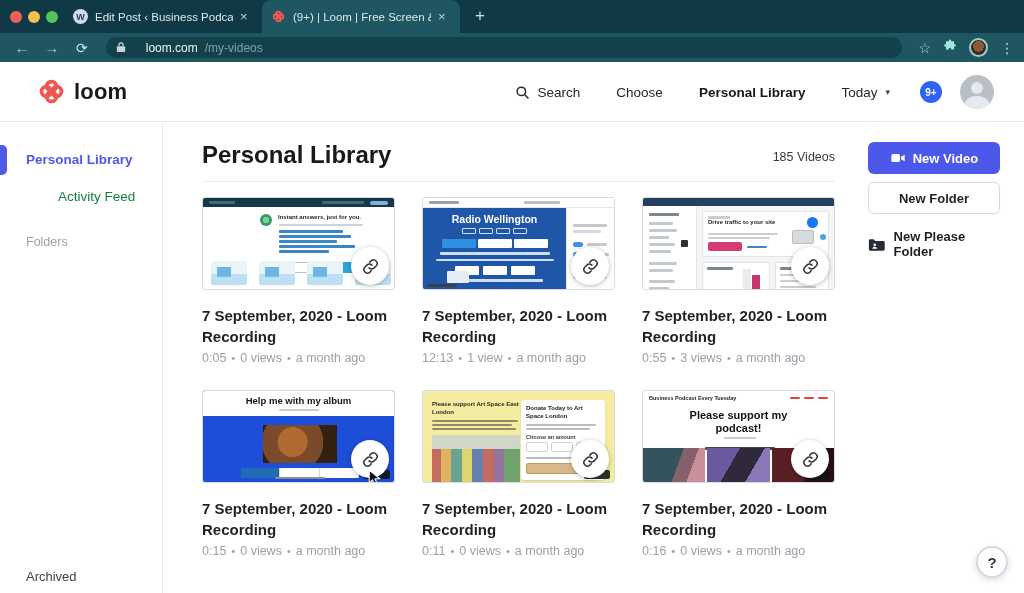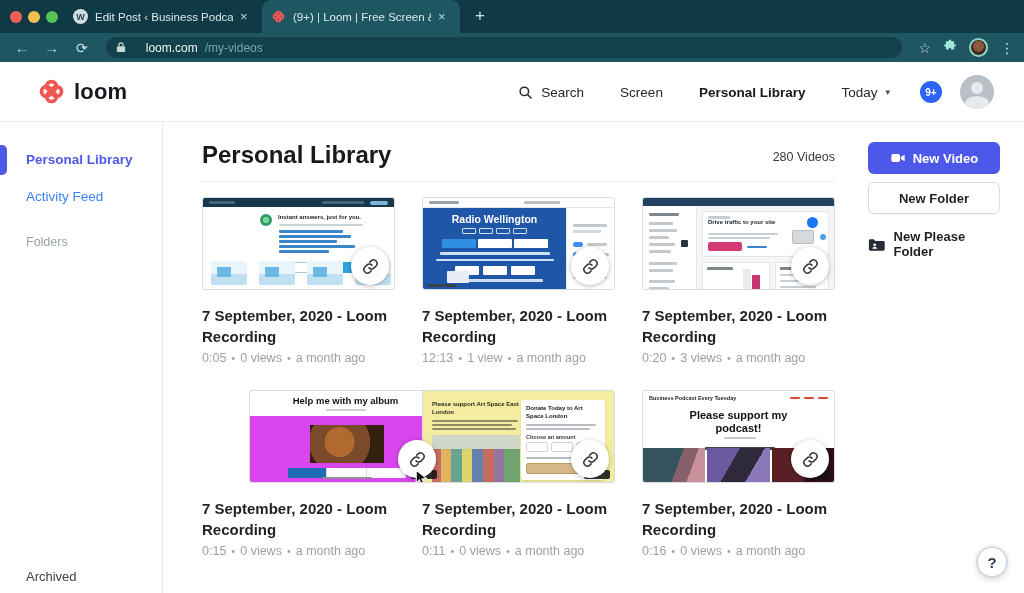--- a/index.html
+++ b/index.html
@@ -49,21 +49,21 @@
   .havatar { width:34px; height:34px; border-radius:50%; background:#b9bfc7; position:relative; overflow:hidden;
     margin-left:-18px; cursor:pointer; }
   .havatar::before { content:""; position:absolute; left:11px; top:7px; width:12px; height:12px; border-radius:50%; background:#e7e9ec; }
   .havatar::after { content:""; position:absolute; left:5px; top:21px; width:24px; height:16px; border-radius:50%; background:#e7e9ec; }
 
   
   .sidebar { position:absolute; left:0; top:122px; width:163px; bottom:0; background:#fff; border-right:1px solid #e7e9eb; }
   .pill { position:absolute; left:0; top:23px; width:7px; height:30px; background:#4d59e8; border-radius:0 5px 5px 0; }
   .sitem { position:absolute; left:26px; font-size:13.5px; cursor:pointer; }
   .si-pl { top:30px; color:#4d59e8; font-weight:600; }
-  .si-af { top:67px; color:#3b82f6; }
+  .si-af { top:67px; color:#15803d;margin-left:32px; }
   .si-fo { top:113px; color:#9aa1a9; font-size:12.5px; cursor:default; }
   .si-ar { top:auto; bottom:9px; color:#3c434b; font-size:13px; }
 
   
   .page-title { position:absolute; left:202px; top:141px; font-size:24px; font-weight:700; color:#17191d; }
   .vid-count { position:absolute; left:202px; top:150px; width:633px; text-align:right; font-size:12.5px; color:#363b41; }
   .hr { position:absolute; left:202px; top:181px; width:633px; height:1px; background:#e9ebee; }
 
   .actions { position:absolute; left:868px; top:142px; width:132px; }
   .btn { width:132px; height:32px; border-radius:6px; display:flex; align-items:center; justify-content:center;
@@ -123,21 +123,21 @@
   .t3 .t3-cta { position:absolute; left:5px; bottom:5px; width:34px; height:9px; background:#d63a74; border-radius:2px; }
   .t3 .t3-fb { position:absolute; right:10px; top:5px; width:11px; height:11px; border-radius:50%; background:#1877f2; }
   .t3 .t3-laptop { position:absolute; right:14px; top:18px; width:22px; height:14px; background:#d7dadd; border:1px solid #b9bec3; border-radius:2px; }
   .t3 .t3-row { display:flex; gap:5px; margin-top:5px; }
   .t3 .t3-chart { position:relative; flex:1.25; background:#fff; border:1px solid #e3e5e7; height:34px; }
   .t3 .t3-chart .cA { position:absolute; right:18px; bottom:0; width:8px; height:26px; background:#ebebec; }
   .t3 .t3-chart .cB { position:absolute; right:9px; bottom:0; width:8px; height:20px; background:#c9356e; }
   .t3 .t3-list { position:relative; flex:1; background:#fff; border:1px solid #e3e5e7; height:34px; }
 
   
-  .t4 { background:#d946ef;margin-left:47px; }
+  .t4 { background:#1d4ed8; }
   .t4 .t4-top { position:absolute; left:0; top:0; right:0; height:25px; background:#fff; text-align:center; padding-top:4px; }
   .t4 .t4-h { font-size:9.5px; font-weight:800; color:#101315; }
   .t4 .t4-photo { position:absolute; left:60px; top:34px; width:74px; height:38px;
     background:radial-gradient(circle at 40% 45%, #b06a30 0 30%, #7a4a2a 31% 62%, #33200f 63% 100%); }
   .t4 .t4-tabs { position:absolute; left:38px; top:77px; width:118px; height:10px; display:flex; }
   .t4 .t4-tabs i { flex:1; background:#fff; border-right:1px solid #d6d9dc; }
   .t4 .t4-tabs i.on { background:#1f6cb5; }
   .t4 .t4-cap { position:absolute; left:25px; top:91px; width:120px; text-align:center; color:#fff;
     font-size:6px; font-weight:700; line-height:1.3; }
 
@@ -244,41 +244,41 @@
       <span class="word">loom</span>
     </div>
     <nav class="nav">
       <span class="item">
         <svg width="15" height="15" viewBox="0 0 20 20" fill="none" stroke="#272c31" stroke-width="2">
           <circle cx="8.5" cy="8.5" r="5.6"></circle>
             <path d="M13 13l5 5"></path>
           </svg>
         <span>Search</span>
       </span>
-      <span class="item">Screen</span>
+      <span class="item">Choose</span>
       <span class="item bold">Personal Library</span>
       <span class="item">
         <span>Today</span>
         <span class="caret">▾</span>
       </span>
       <span class="badge">9+</span>
       <span class="havatar"></span>
     </nav>
   </header>
 
   <aside class="sidebar">
     <span class="pill"></span>
     <span class="sitem si-pl">Personal Library</span>
     <span class="sitem si-af">Activity Feed</span>
     <span class="sitem si-fo">Folders</span>
     <span class="sitem si-ar">Archived</span>
   </aside>
 
   <h1 class="page-title">Personal Library</h1>
-  <div class="vid-count">280 Videos</div>
+  <div class="vid-count">185 Videos</div>
   <div class="hr"></div>
 
   <div class="actions">
     <div class="btn btn-primary">
       <svg width="16" height="16" viewBox="0 0 24 24" fill="#fff">
         <rect x="2" y="6" width="13" height="12" rx="2.5"></rect>
           <path d="M16.5 10.2l5.5-3v9.6l-5.5-3z"></path>
         </svg>
       <span>New Video</span>
     </div>
@@ -424,21 +424,21 @@
           </div>
         </div>
         <span class="linkbtn">
           <svg width="17" height="17" viewBox="0 0 24 24" fill="none" stroke="#33383f" stroke-width="2.2" stroke-linecap="round">
             <path d="M10 14a5 5 0 007.07 0l2.8-2.8a5 5 0 00-7.07-7.07L11 5.9"></path>
             <path d="M14 10a5 5 0 00-7.07 0l-2.8 2.8a5 5 0 007.07 7.07L13 18"></path>
             </svg>
         </span>
       </div>
       <h3 class="vtitle">7 September, 2020 - Loom Recording</h3>
-      <p class="vmeta"><span>0:20</span><span class="d">•</span><span>3 views</span><span class="d">•</span><span>a month ago</span></p>
+      <p class="vmeta"><span>0:55</span><span class="d">•</span><span>3 views</span><span class="d">•</span><span>a month ago</span></p>
     </article>
 
     <article class="card">
       <div class="thumb t4">
         <div class="t4-top">
           <div class="t4-h">Help me with my album</div>
           <i class="skel" style="left:76px;top:18px;width:40px;height:2px;background:#c9ced2"></i>
         </div>
         <div class="t4-photo"></div>
         <div class="t4-tabs">

